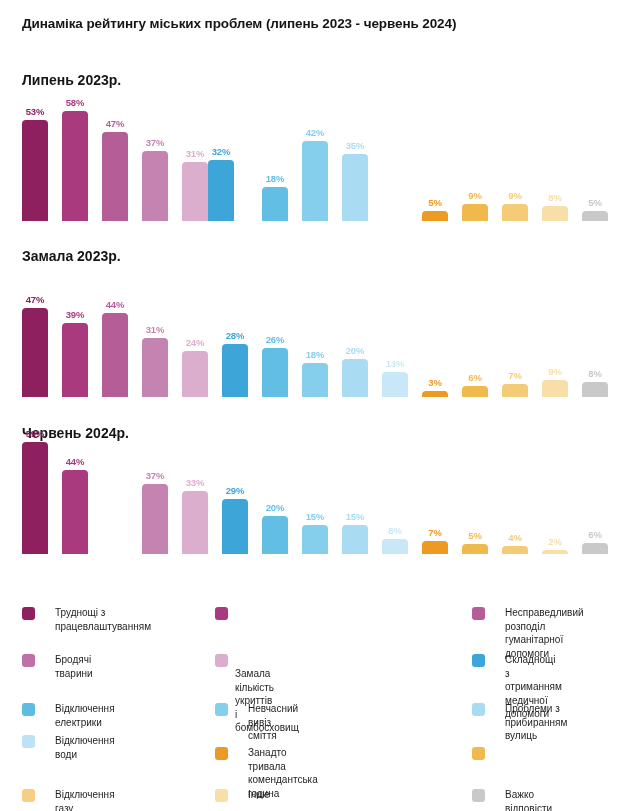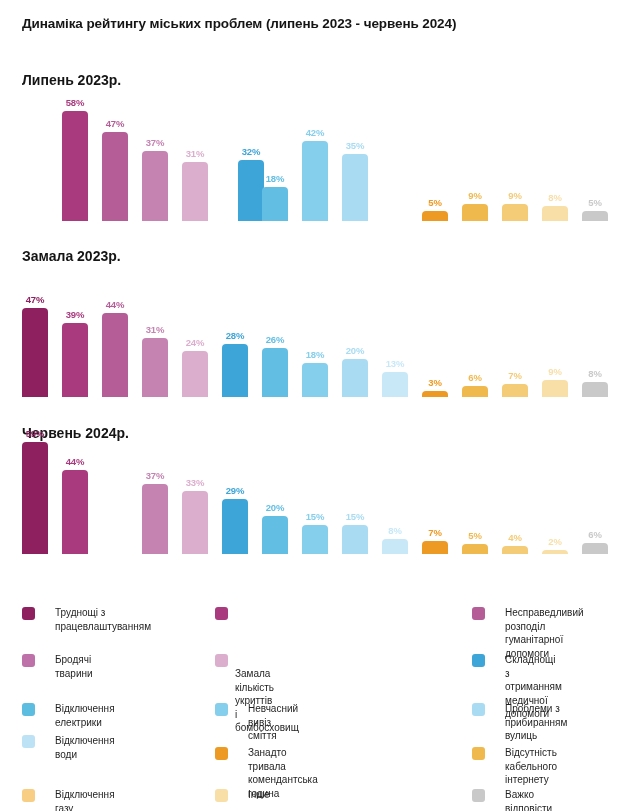--- a/index.html
+++ b/index.html
@@ -85,37 +85,41 @@
 </style>
 </head>
 <body>
 
 <div id="page-title">Динаміка рейтингу міських проблем (липень 2023 - червень 2024)</div>
 
 <div id="charts">
     <div class="chart-block">
       <div class="chart-heading" style="top: 72px;">Липень 2023р.</div>
       <div class="plot" style="top: 103px; height: 118px;">
+        <div class="bar-slot" style="left: 0px; height: 118px;">
+          <div class="bar" title="Труднощі з працевлаштуванням: 53%" style="height: 101px; background: rgb(142, 32, 96);"></div>
+          <div class="bar-label" style="bottom: 104px; color: rgb(142, 32, 96);">53%</div>
+        </div>
         <div class="bar-slot" style="left: 40px; height: 118px;">
           <div class="bar" title="Наслідки затоплення міста після підриву греблі Каховської ГЕС: 58%" style="height: 110px; background: rgb(169, 58, 126);"></div>
           <div class="bar-label" style="bottom: 113px; color: rgb(169, 58, 126);">58%</div>
         </div>
         <div class="bar-slot" style="left: 80px; height: 118px;">
           <div class="bar" title="Несправедливий розподіл гуманітарної допомоги: 47%" style="height: 89px; background: rgb(180, 93, 151);"></div>
           <div class="bar-label" style="bottom: 92px; color: rgb(180, 93, 151);">47%</div>
         </div>
         <div class="bar-slot" style="left: 120px; height: 118px;">
           <div class="bar" title="Бродячі тварини: 37%" style="height: 70px; background: rgb(197, 131, 178);"></div>
           <div class="bar-label" style="bottom: 73px; color: rgb(197, 131, 178);">37%</div>
         </div>
         <div class="bar-slot" style="left: 160px; height: 118px;">
           <div class="bar" title="Замала кількість укриттів і бомбосховищ: 31%" style="height: 59px; background: rgb(220, 174, 205);"></div>
           <div class="bar-label" style="bottom: 62px; color: rgb(220, 174, 205);">31%</div>
         </div>
-        <div class="bar-slot" style="left: 216px; height: 118px;">
+        <div class="bar-slot" style="left: 186px; height: 118px;">
           <div class="bar" title="Відключення електрики: 32%" style="height: 61px; background: rgb(62, 165, 216);"></div>
           <div class="bar-label" style="bottom: 64px; color: rgb(62, 165, 216);">32%</div>
         </div>
         <div class="bar-slot" style="left: 240px; height: 118px;">
           <div class="bar" title="Невчасний вивіз сміття: 18%" style="height: 34px; background: rgb(99, 190, 228);"></div>
           <div class="bar-label" style="bottom: 37px; color: rgb(99, 190, 228);">18%</div>
         </div>
         <div class="bar-slot" style="left: 280px; height: 118px;">
           <div class="bar" title="Складнощі з отриманням медичної допомоги: 42%" style="height: 80px; background: rgb(133, 206, 236);"></div>
           <div class="bar-label" style="bottom: 83px; color: rgb(133, 206, 236);">42%</div>
@@ -332,21 +336,19 @@
         <span class="legend-text">Складнощі з отриманням
 медичної допомоги</span>
       </div>
       <div class="legend-item" style="top: 104px; justify-content: space-between;">
         <span class="swatch" style="background: rgb(169, 220, 242);"></span>
         <span class="legend-text">Проблеми з прибиранням
 вулиць</span>
       </div>
       <div class="legend-item" style="top: 148px;">
         <span class="swatch" style="background: rgb(240, 185, 78);"></span>
-        <span class="legend-text">Відсутність кабельного
-інтернету</span>
       </div>
       <div class="legend-item" style="top: 190px;">
         <span class="swatch" style="background: rgb(201, 201, 201);"></span>
         <span class="legend-text">Важко відповісти</span>
       </div>
     </div>
   </div>
 
 </body></html>

